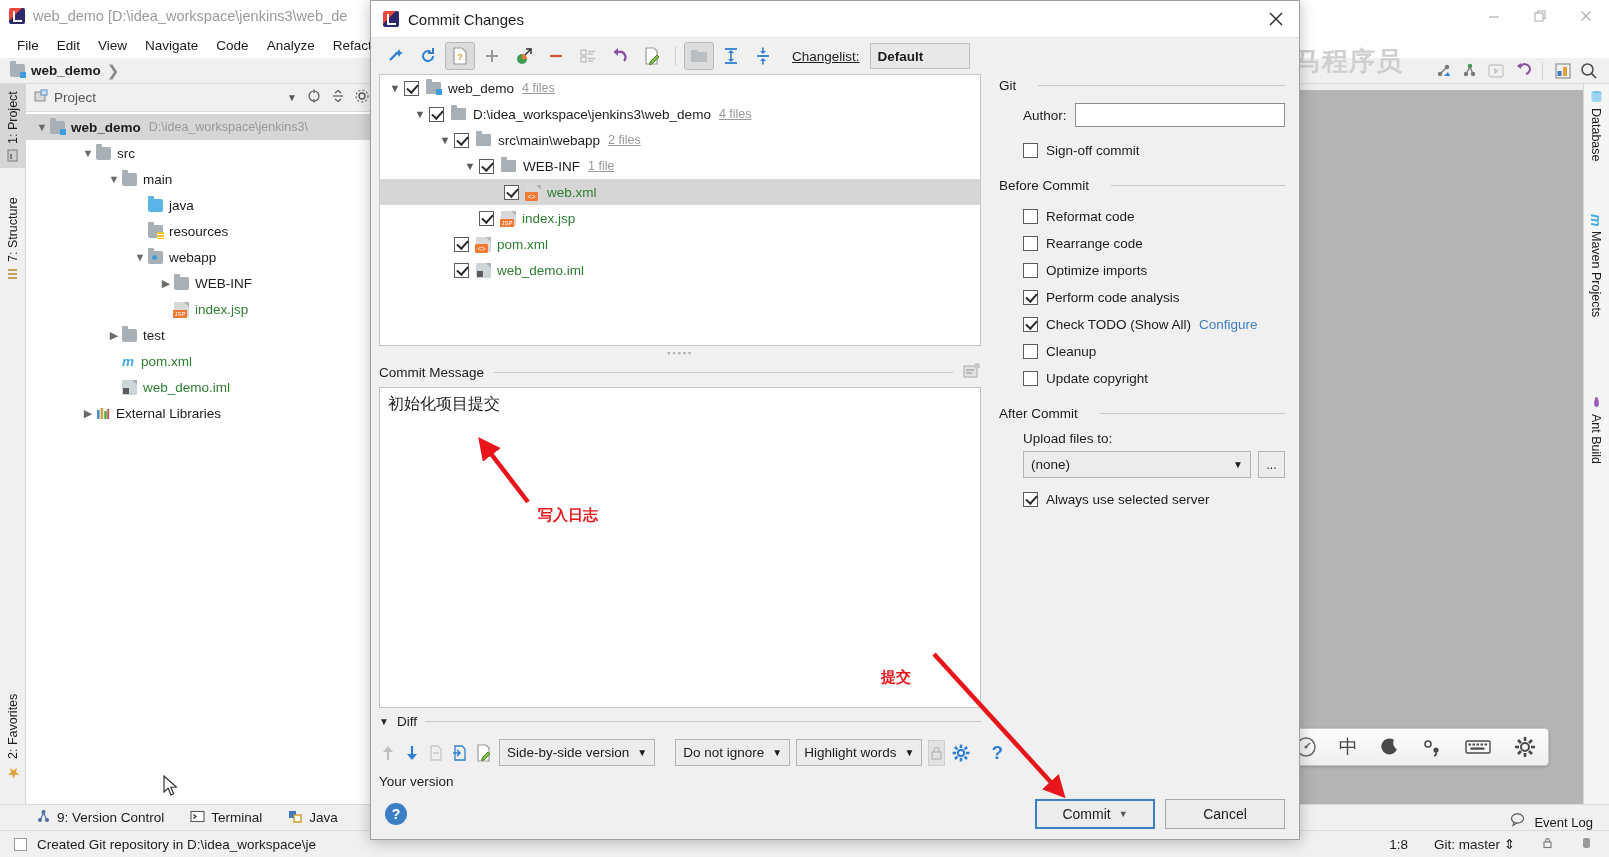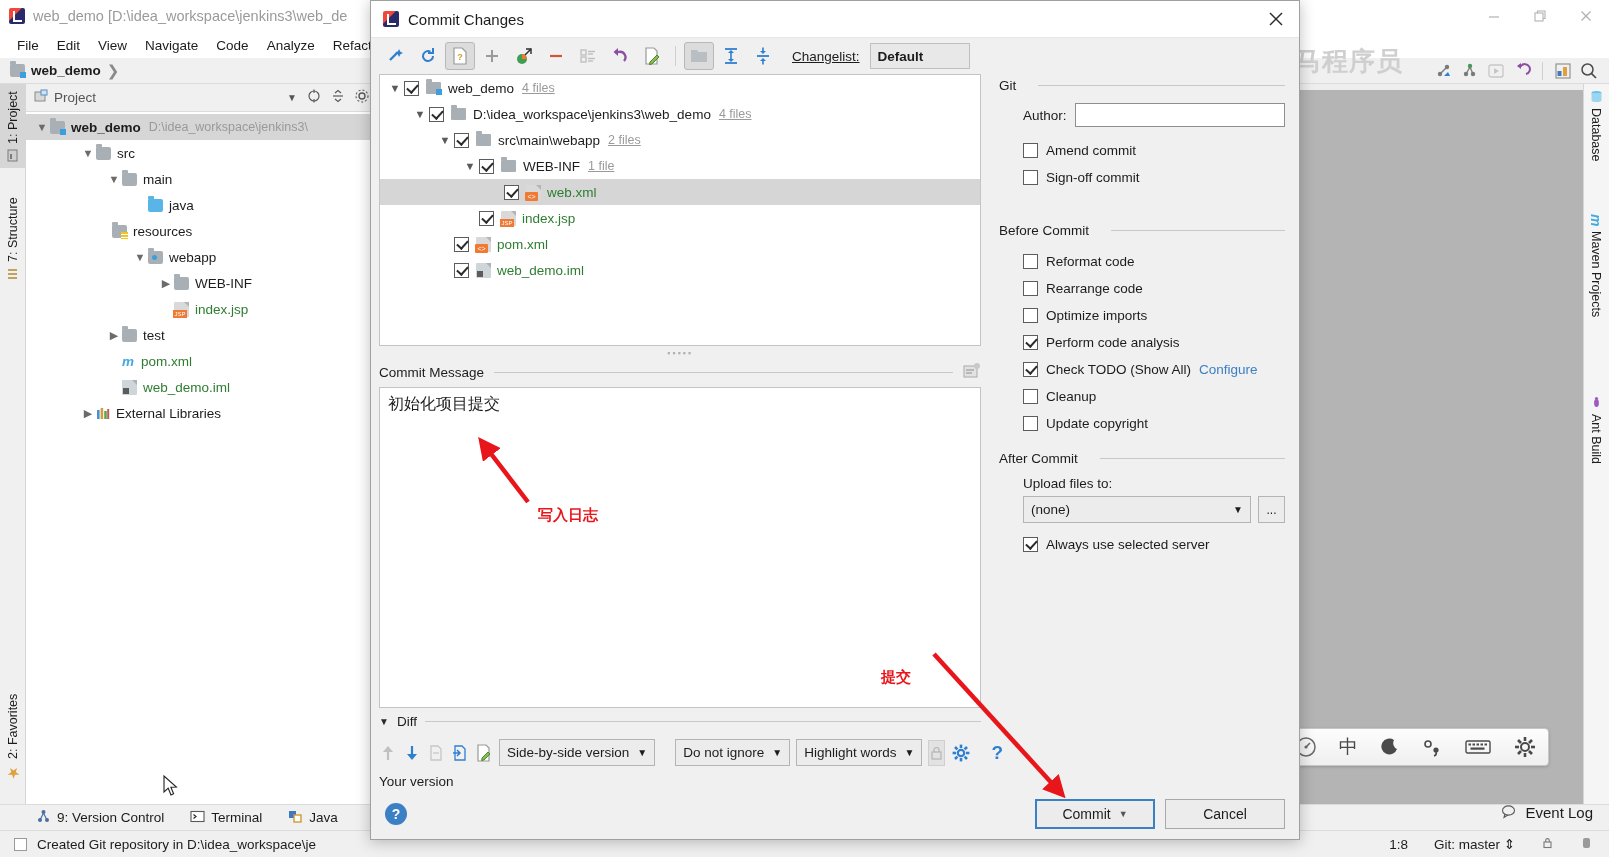--- a/index.html
+++ b/index.html
@@ -126,21 +126,21 @@
     font-size:13.5px;
   }
   .bb-item { display:flex; align-items:center; gap:6px; white-space:nowrap;}
   .ide-statusbar {
     position:absolute; left:0; right:0; bottom:0; height:27px; background:#f0f0f0;
     display:flex; align-items:center; padding-left:14px; font-size:13.5px; border-top:1px solid #dcdcdc;
   }
   .status-check{ width:13px;height:13px;border:1px solid #9a9a9a;background:#fff;margin-right:10px;flex:0 0 auto;}
   .status-right{ position:absolute; right:16px; display:flex; align-items:center; gap:26px;}
   .eventlog-row{
-    position:absolute; right:16px; bottom:27px; height:26px; display:flex; align-items:flex-start; gap:9px; font-size:15px;
+    position:absolute; right:16px; bottom:27px; height:26px; display:flex; align-items:flex-end; gap:9px; font-size:13px;
   }
   .cursor-arrow{ position:absolute; left:163px; top:775px; width:0;height:0; }
   .cursor-arrow svg{ position:absolute; left:0; top:0;}
 
   
   .ime-bar{
     position:absolute; left:1283px; top:728px; width:266px; height:38px;
     background:linear-gradient(#fdfdfd,#efefef); border:1px solid #c7c7c7; border-radius:4px;
     display:flex; align-items:center; justify-content:space-around; box-shadow:0 1px 3px rgba(0,0,0,.18);
   }
@@ -459,21 +459,21 @@
             <div class="trow" style="padding-left: 80px;">
               <span class="twist">▼</span>
               <span class="folder-ico"></span>
               <span class="tlabel">main</span>
             </div>
             <div class="trow" style="padding-left: 106px;">
               <span class="twist"></span>
               <span class="folder-ico src"></span>
               <span class="tlabel">java</span>
             </div>
-            <div class="trow" style="padding-left: 70px;">
+            <div class="trow" style="padding-left: 106px;">
               <span class="twist"></span>
               <span class="folder-ico res"></span>
               <span class="tlabel">resources</span>
             </div>
             <div class="trow" style="padding-left: 106px;">
               <span class="twist">▼</span>
               <span class="folder-ico webapp"></span>
               <span class="tlabel">webapp</span>
             </div>
             <div class="trow" style="padding-left: 132px;">
@@ -934,28 +934,24 @@
           <span class="rule"></span>
         </div>
 
         <div class="field-row">
           <label>Author:</label>
           <div class="txtinput"></div>
         </div>
 
         <div class="chk-row">
           <span class="chk"></span>
-          <span>Amend commit</span>
-        </div>
-        <div class="chk-row">
-          <span class="chk"></span>
           <span>Sign-off commit</span>
         </div>
 
-        <div class="grp-head" style="margin-top:32px">
+        <div class="grp-head" style="margin-top:14px">
           <span class="lbl">Before Commit</span>
           <span class="rule"></span>
         </div>
         <div id="before-commit-list">
             <div class="chk-row">
               <span class="chk"></span>
               <span>Reformat code</span>
             </div>
             <div class="chk-row">
               <span class="chk"></span>

